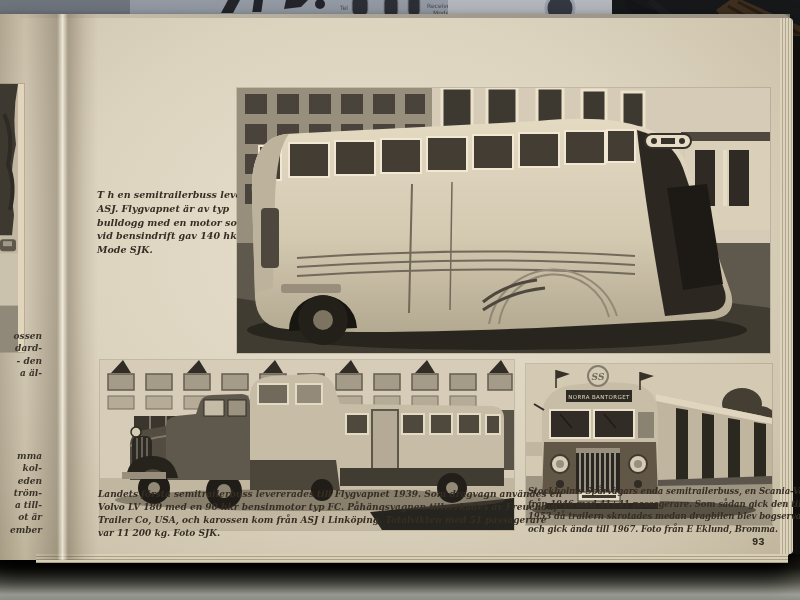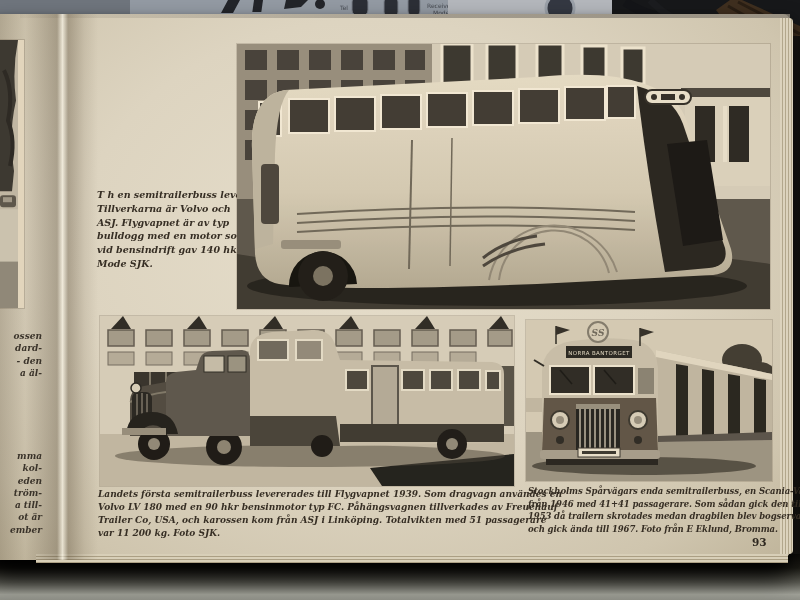--- a/index.html
+++ b/index.html
@@ -47,35 +47,35 @@
     position:absolute;left:0;top:0;bottom:0;width:78px;
     background:linear-gradient(90deg,rgba(62,50,32,0.28),rgba(62,50,32,0.05) 45%,rgba(62,50,32,0.30) 86%,rgba(255,252,240,0.55) 93%,rgba(62,50,32,0.30) 100%);
   }
   .gutter{
     position:absolute;left:78px;top:0;bottom:0;width:30px;
     background:linear-gradient(90deg,rgba(70,56,36,0.32),rgba(70,56,36,0.10) 55%,rgba(70,56,36,0) 100%);
   }
 
   
   .photo{position:absolute;filter:sepia(0.18) brightness(1.01);
-         box-shadow:0 0 0 1px rgba(70,58,40,0.18);}
+         box-shadow:0 0 0 1px rgba(70,58,40,0.18);margin-top:44px;}
   .photo svg{display:block;width:100%;height:100%;}
   #photo1{left:247px;top:30px;width:533px;height:265px;}
   #photo2{left:110px;top:302px;width:414px;height:170px;}
   #photo3{left:536px;top:306px;width:246px;height:161px;}
   #left-photo-strip{position:absolute;left:8px;top:26px;width:26px;height:268px;filter:sepia(0.15);}
   #left-photo-strip svg{display:block;width:100%;height:100%;}
 
   
   .caption{position:absolute;font-style:italic;font-weight:bold;color:#362e24;}
   .cap-line{white-space:nowrap;}
   #caption-top{left:107px;top:174px;width:148px;font-size:9.5px;line-height:13.8px;}
   #caption-bl{left:108px;top:474px;width:432px;font-size:9px;line-height:13px;}
   #caption-br{left:538px;top:471px;width:252px;font-size:8.5px;line-height:12.6px;letter-spacing:-0.1px;}
-  #page-number{position:absolute;left:762px;top:522px;font-size:10.5px;font-weight:bold;color:#2e2820;}
+  #page-number{position:absolute;left:762px;top:522px;font-size:10.5px;font-weight:bold;color:#2e2820;font-family:Liberation Mono, monospace;}
   .left-frag{position:absolute;left:4px;width:48px;text-align:right;
              font-style:italic;font-weight:bold;color:#3a332a;font-size:9px;line-height:12.3px;}
   #frag1{top:316px;}
   #frag2{top:436px;}
 </style>
 </head>
 <body>
 
 <div class="stage">
 
@@ -148,21 +148,20 @@
       <div class="cap-line">kol-</div>
       <div class="cap-line">eden</div>
       <div class="cap-line">tröm-</div>
       <div class="cap-line">a till-</div>
       <div class="cap-line">ot är</div>
       <div class="cap-line">ember</div>
     </div>
 
     <div id="caption-top" class="caption">
       <div class="cap-line">T h en semitrailerbuss leve-</div>
-      <div class="cap-line">Tillverkarna är Volvo och</div>
       <div class="cap-line">ASJ. Flygvapnet är av typ</div>
       <div class="cap-line">bulldogg med en motor som</div>
       <div class="cap-line">vid bensindrift gav 140 hkr.</div>
       <div class="cap-line">Mode SJK.</div>
     </div>
 
     <div id="photo1" class="photo">
       <svg viewBox="0 0 533 265" preserveAspectRatio="none">
         <defs>
           <linearGradient id="busbody" x1="0" y1="0" x2="0" y2="1">

